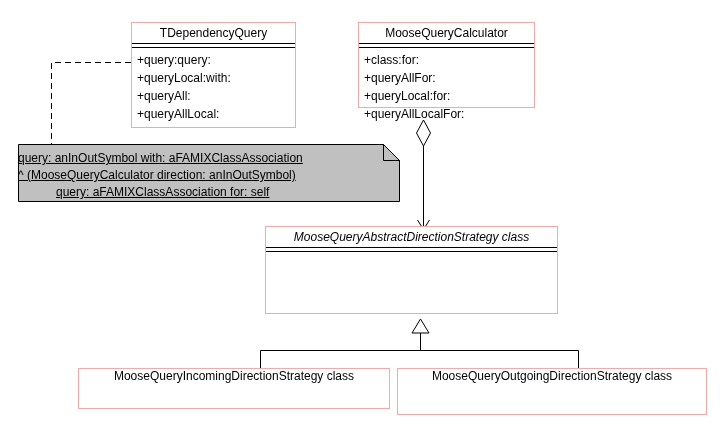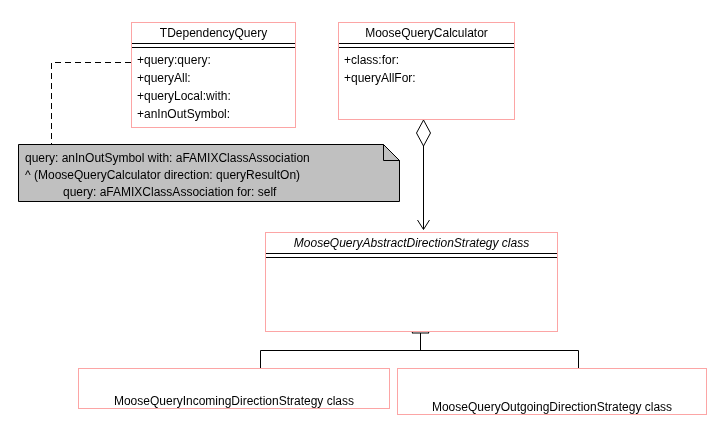--- a/index.html
+++ b/index.html
@@ -43,35 +43,36 @@
   }
   .uml-methods {
     padding: 3px 4px 0 5px;
   }
   .uml-methods .m {
     line-height: 18px;
     white-space: nowrap;
   }
   .uml-class.single {
     display: flex;
-    align-items: flex-end;
+    align-items: flex-start;
     justify-content: center;
     white-space: nowrap;
   }
   .uml-note {
     position: absolute;
     font-size: 12px;
   }
   .uml-note .note-shape {
     position: absolute;
     left: 0; top: 0;
   }
   .uml-note .note-text {
     position: relative;
-    padding: 6px 8px 0 7px;
+    padding: 6px 8px 0 0;
+    text-decoration: underline;
   }
   .uml-note .note-text div {
     line-height: 17px;
     white-space: nowrap;
   }
   .uml-note .note-text .indent { padding-left: 38px; }
 </style>
 </head>
 <body>
 
@@ -88,48 +89,50 @@
     <polygon points="420.5,319 429,333 412,333" fill="#ffffff" stroke="#000000" stroke-width="1"></polygon>
     <line x1="420.5" y1="333" x2="420.5" y2="350" stroke="#000000" stroke-width="1"></line>
     <polyline points="260.5,368 260.5,350.5 578.5,350.5 578.5,368" fill="none" stroke="#000000" stroke-width="1"></polyline>
   </svg>
 
   <div class="uml-class" style="left:131px;top:22px;width:165px;height:106px">
     <div class="uml-title">TDependencyQuery</div>
     <div class="uml-sep"></div>
     <div class="uml-methods">
       <div class="m">+query:query:</div>
+      <div class="m">+queryLocal:with:</div>
       <div class="m">+queryAll:</div>
-      <div class="m">+queryLocal:with:</div>
-      <div class="m">+anInOutSymbol:</div>
+      <div class="m">+queryAllLocal:</div>
     </div>
   </div>
 
-  <div class="uml-class" style="left:338px;top:22px;width:177px;height:98px">
+  <div class="uml-class" style="left:358px;top:22px;width:177px;height:86px">
     <div class="uml-title">MooseQueryCalculator</div>
     <div class="uml-sep"></div>
     <div class="uml-methods">
       <div class="m">+class:for:</div>
       <div class="m">+queryAllFor:</div>
+      <div class="m">+queryLocal:for:</div>
+      <div class="m">+queryAllLocalFor:</div>
     </div>
   </div>
 
   <div class="uml-note" style="left:18px;top:144px;width:382px;height:58px">
     <svg class="note-shape" width="382" height="58" viewBox="0 0 382 58" xmlns="http://www.w3.org/2000/svg">
       <polygon points="0.5,0.5 365.5,0.5 381.5,16.5 381.5,57.5 0.5,57.5" fill="#c0c0c0" stroke="#000000" stroke-width="1"></polygon>
       <polygon points="365.5,0.5 381.5,16.5 365.5,16.5" fill="#c0c0c0" stroke="#000000" stroke-width="1"></polygon>
     </svg>
     <div class="note-text">
       <div>query: anInOutSymbol with: aFAMIXClassAssociation</div>
-      <div>^ (MooseQueryCalculator direction: queryResultOn)</div>
+      <div>^ (MooseQueryCalculator direction: anInOutSymbol)</div>
       <div class="indent">query: aFAMIXClassAssociation for: self</div>
     </div>
   </div>
 
-  <div class="uml-class" style="left:265px;top:232px;width:293px;height:100px">
+  <div class="uml-class" style="left:265px;top:226px;width:293px;height:88px">
     <div class="uml-title italic">MooseQueryAbstractDirectionStrategy class</div>
     <div class="uml-sep"></div>
   </div>
 
   <div class="uml-class single" style="left:78px;top:368px;width:312px;height:41px">
     <span>MooseQueryIncomingDirectionStrategy class</span>
   </div>
 
   <div class="uml-class single" style="left:397px;top:368px;width:310px;height:47px">
     <span>MooseQueryOutgoingDirectionStrategy class</span>

